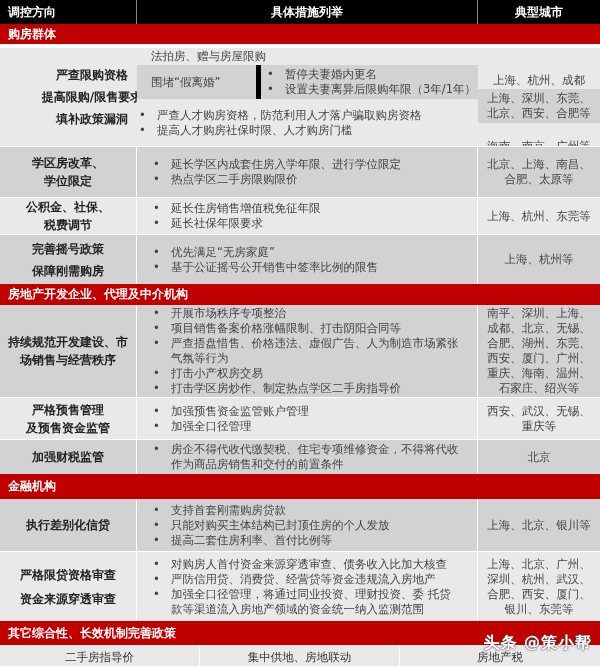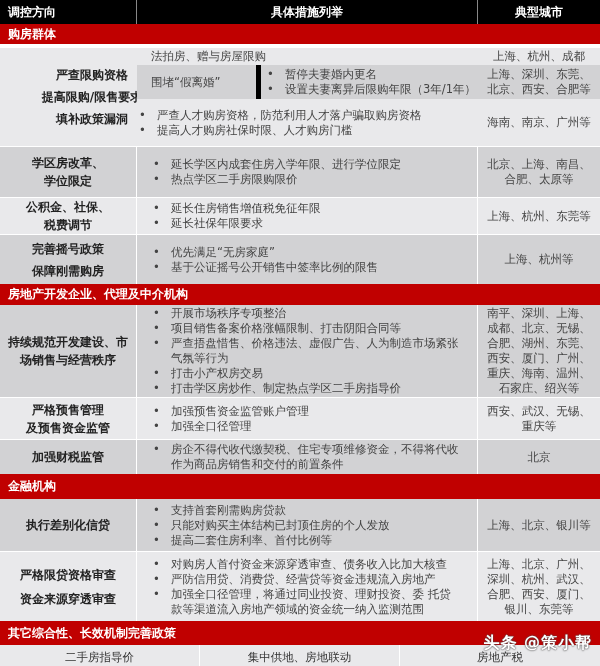--- a/index.html
+++ b/index.html
@@ -19,21 +19,21 @@
   .sec { background: #c00000; color: #fff; font-size: 12px; font-weight: bold; align-items: center; padding-left: 8px; }
   .light { background: #e9e9eb; }
   .dark  { background: #d2d2d4; }
   .sep { border-top: 1px solid #ffffff; }
   ul.bullets { list-style: none; }
   ul.bullets li { position: relative; padding-left: 20px; }
   ul.bullets li::before { content: "•"; position: absolute; left: 2px; top: 0; color: #444; }
   .c1 .stack span { display: block; }
   .sub { position: absolute; left: 137px; width: 341px; display: flex; }
   .subcell { display: flex; align-items: center; font-size: 11.5px; line-height: 15px; color: #444; }
-  .city { position: absolute; left: 478px; width: 122px; display: flex; align-items: center; justify-content: center; text-align: center; font-size: 11.5px; line-height: 15px; color: #444; }
+  .city { position: absolute; left: 478px; width: 122px; display: flex; align-items: center; justify-content: center; text-align: center; font-size: 11.5px; line-height: 15px; color: #444; margin-top: 24px; }
   .bottom .bc { width: 200px; display: flex; align-items: center; justify-content: center; font-size: 11.5px; color: #333; border-right: 1px solid #fff; }
   .watermark { position: absolute; right: 8px; top: 633px; font-size: 16px; color: #ffffff; font-weight: bold;
                text-shadow: 0 0 2px #555, 0 0 1px #333; letter-spacing: 1px; }
 </style>
 </head>
 <body>
 
 <div class="tbl">
 
   <div class="row hdr">

